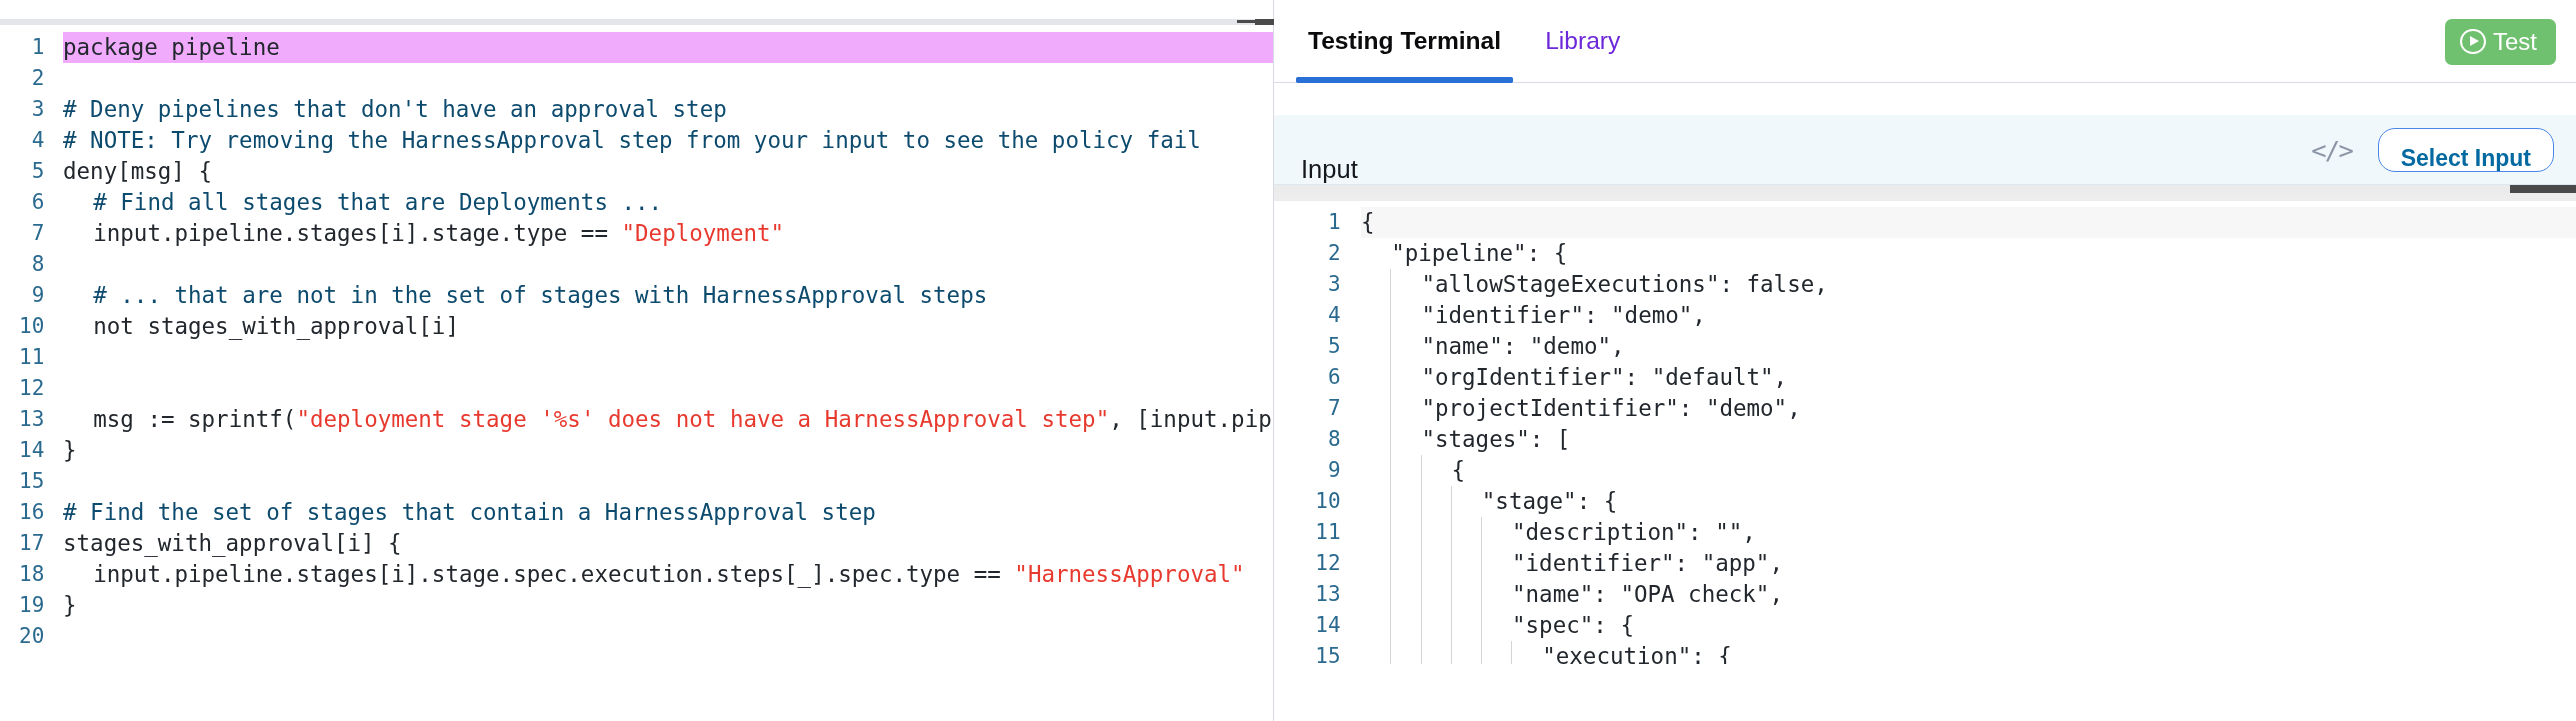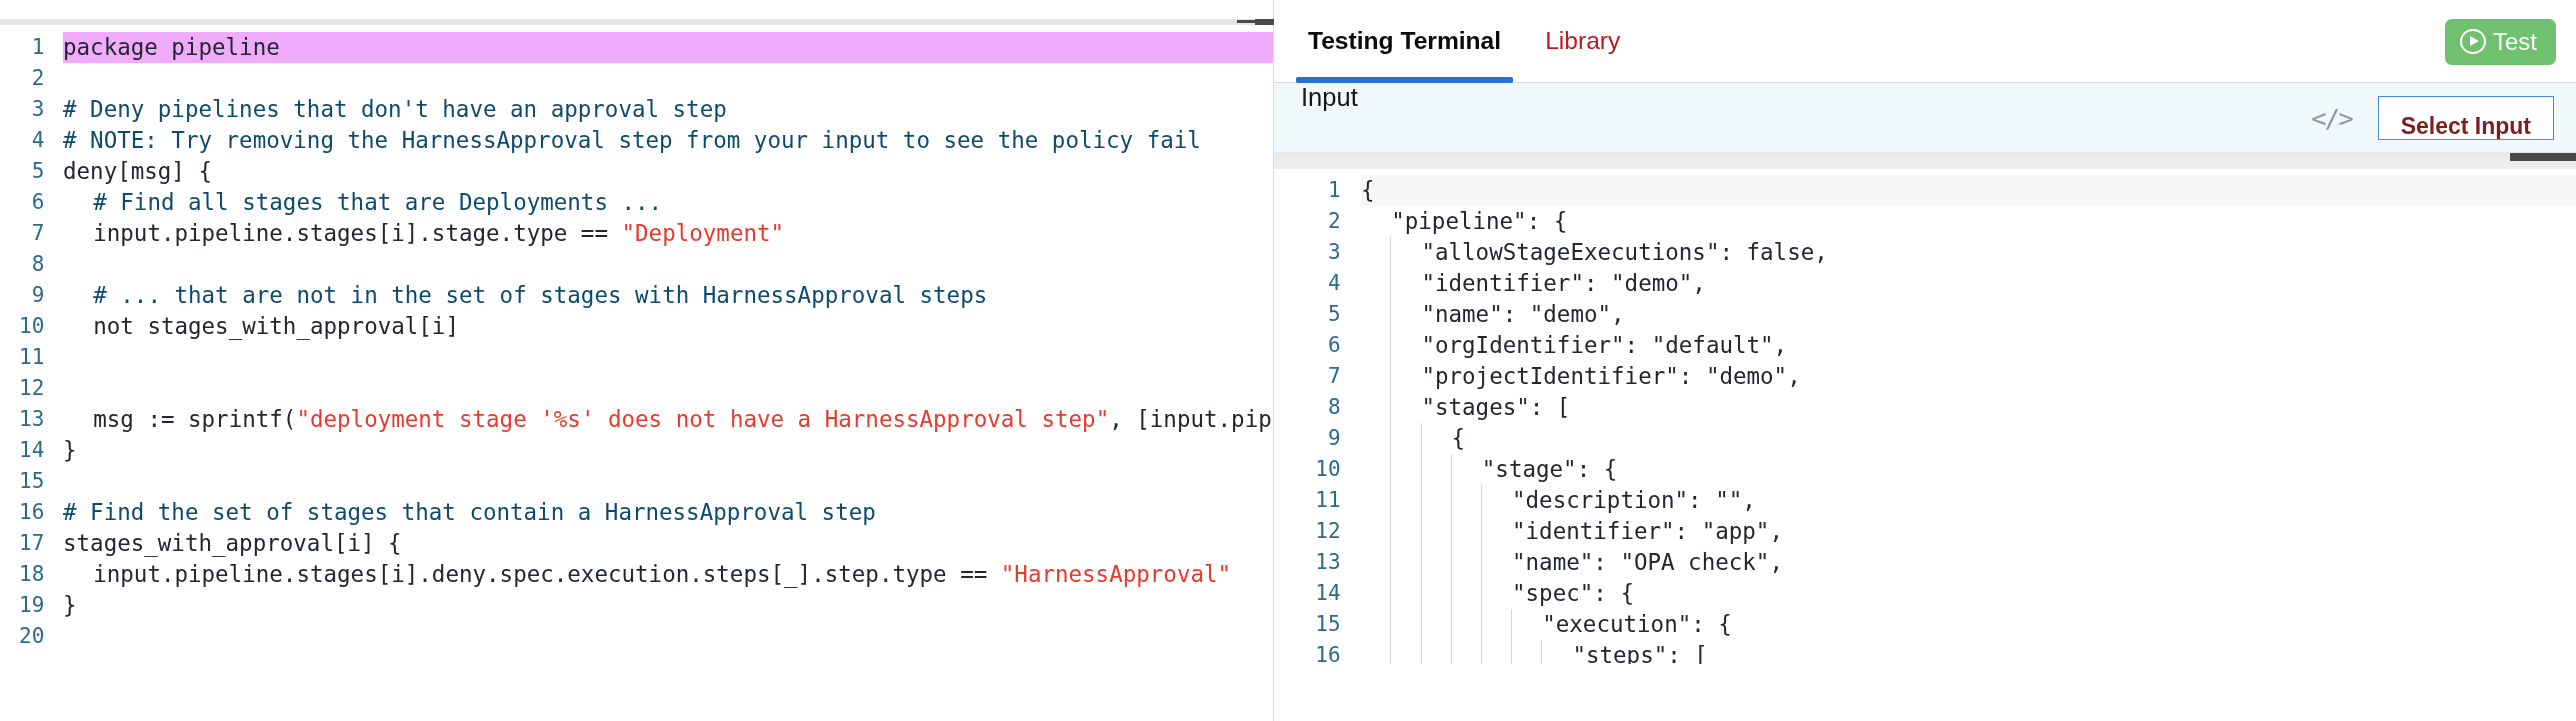--- a/index.html
+++ b/index.html
@@ -120,21 +120,21 @@
     border-bottom: 0.8px solid #d9dae5;
     padding-left: 12px;
   }
   .tab {
     position: relative;
     height: 83px;
     display: flex;
     align-items: center;
     padding: 0 22px;
     font-size: 24.6px;
-    color: #b91c1c;
+    color: #6d28d9;
     cursor: pointer;
   }
   .tab.active {
     color: #0b0b0d;
     font-weight: bold;
   }
   .tab.active::after {
     content: "";
     position: absolute;
     left: 10.2px; right: 10.2px;
@@ -176,22 +176,23 @@
     border-top: 5.5px solid transparent;
     border-bottom: 5.5px solid transparent;
   }
 
   .input-bar {
     position: relative;
     height: 70px;
     background: #f1f8fc;
     border-bottom: 0.8px solid #dfe6ee;
     display: flex;
-    align-items: flex-start;
+    align-items: flex-end;
     padding-left: 27px;
+    margin-top: 32px;
   }
   .input-title {
     font-size: 25.5px;
     color: #14171c;
   }
   .input-bar-right {
     position: absolute;
     right: 22px;
     top: 0;
     height: 70px;
@@ -203,23 +204,23 @@
     font-size: 25.5px;
     color: #8b95a5;
     font-family: "DejaVu Sans Mono", "Liberation Mono", monospace;
     letter-spacing: -1.7px;
     cursor: pointer;
     user-select: none;
   }
   .select-input-btn {
     height: 44px;
     background: #ffffff;
-    color: #7f1d1d;
+    color: #0369a1;
     border: 1.7px solid #4a86e8;
-    border-radius: 0;
+    border-radius: 17px;
     padding: 16px 22px;
     font-size: 23px;
     font-weight: bold;
     font-family: "Liberation Sans", sans-serif;
     cursor: pointer;
   }
 
   .json-area {
     position: relative;
     flex: 1;
@@ -299,21 +300,21 @@
         <div class="code-line"><div class="ln-num">8</div><div class="ln-text-wrap"><span class="ind"></span></div></div>
         <div class="code-line"><div class="ln-num">9</div><div class="ln-text-wrap"><span class="ind"></span><span class="cmt"># ... that are not in the set of stages with HarnessApproval steps</span></div></div>
         <div class="code-line"><div class="ln-num">10</div><div class="ln-text-wrap"><span class="ind"></span><span class="plain">not stages_with_approval[i]</span></div></div>
         <div class="code-line"><div class="ln-num">11</div><div class="ln-text-wrap"><span class="ind"></span></div></div>
         <div class="code-line"><div class="ln-num">12</div><div class="ln-text-wrap"><span class="ind"></span></div></div>
         <div class="code-line"><div class="ln-num">13</div><div class="ln-text-wrap"><span class="ind"></span><span class="plain">msg := sprintf(</span><span class="str">"deployment stage '%s' does not have a HarnessApproval step"</span><span class="plain">, [input.pipel</span></div></div>
         <div class="code-line"><div class="ln-num">14</div><div class="ln-text-wrap"><span class="plain">}</span></div></div>
         <div class="code-line"><div class="ln-num">15</div><div class="ln-text-wrap"></div></div>
         <div class="code-line"><div class="ln-num">16</div><div class="ln-text-wrap"><span class="cmt"># Find the set of stages that contain a HarnessApproval step</span></div></div>
         <div class="code-line"><div class="ln-num">17</div><div class="ln-text-wrap"><span class="plain">stages_with_approval[i] {</span></div></div>
-        <div class="code-line"><div class="ln-num">18</div><div class="ln-text-wrap"><span class="ind"></span><span class="plain">input.pipeline.stages[i].deny.spec.execution.steps[_].step.type == </span><span class="str">"HarnessApproval"</span></div></div>
+        <div class="code-line"><div class="ln-num">18</div><div class="ln-text-wrap"><span class="ind"></span><span class="plain">input.pipeline.stages[i].stage.spec.execution.steps[_].spec.type == </span><span class="str">"HarnessApproval"</span></div></div>
         <div class="code-line"><div class="ln-num">19</div><div class="ln-text-wrap"><span class="plain">}</span></div></div>
         <div class="code-line"><div class="ln-num">20</div><div class="ln-text-wrap"></div></div>
       </div>
   </div>
 
   <div class="right-pane">
 
     <div class="tabs-bar">
       <div class="tab active">
         <span>Testing Terminal</span>

